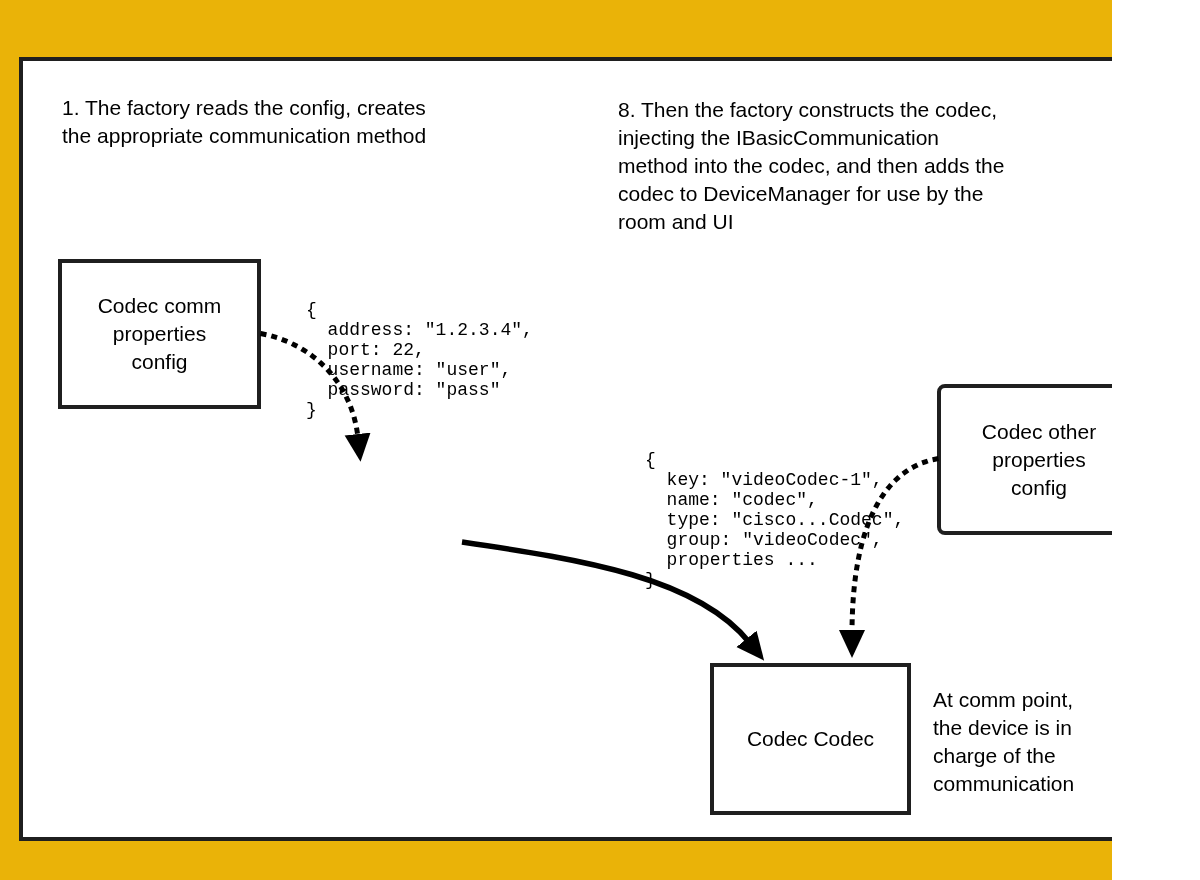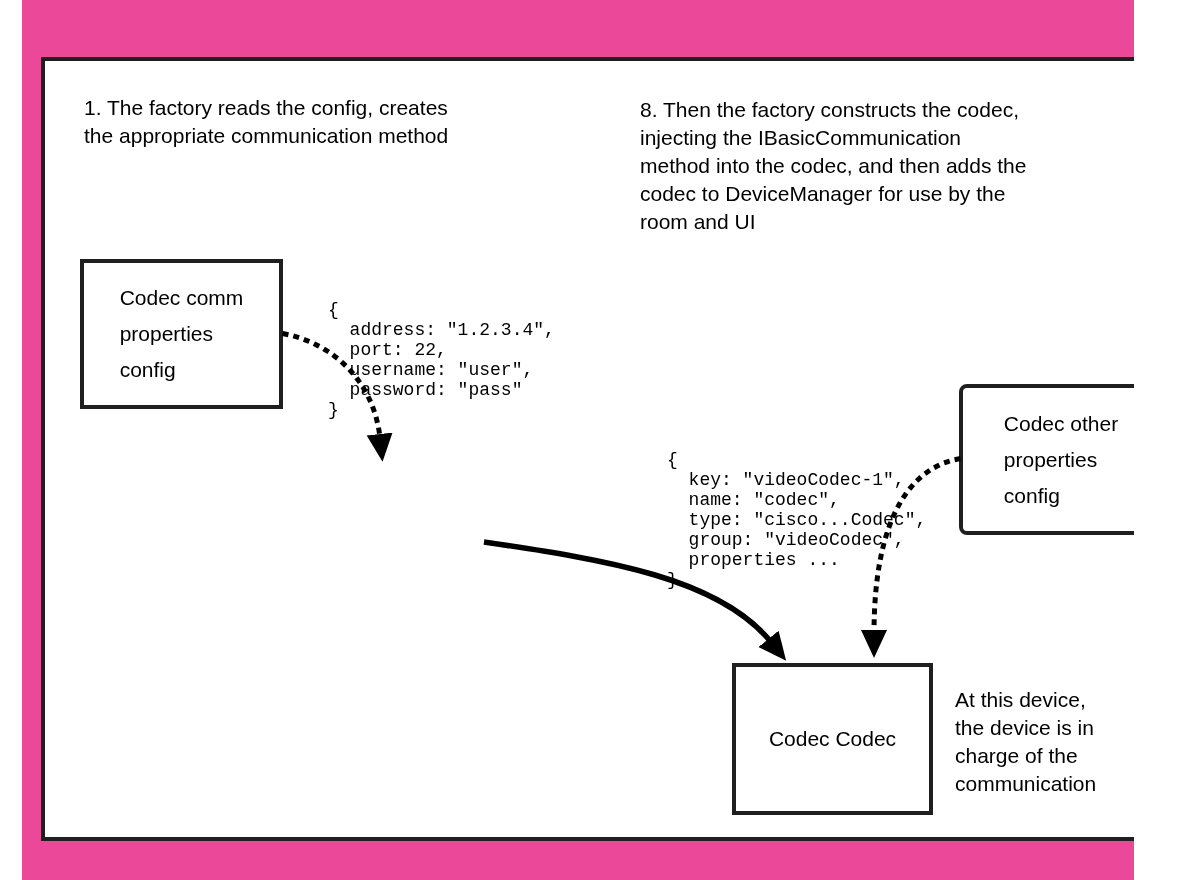--- a/index.html
+++ b/index.html
@@ -5,23 +5,22 @@
   html, body {
     margin: 0;
     padding: 0;
     background: #ffffff;
     font-family: "Liberation Sans", sans-serif;
   }
   .canvas {
     position: relative;
     width: 1112px;
     height: 880px;
-    background: #ec4899;
+    background: #eab308;
     overflow: hidden;
-    margin-left: 22px;
   }
   .frame {
     position: absolute;
     left: 19px;
     top: 57px;
     width: 1131px;
     height: 776px;
     border: 4px solid #1f1f1f;
     background: #ffffff;
   }
@@ -35,24 +34,24 @@
   .note-step1 { left: 62px;  top: 94px;  width: 470px; }
   .note-step2 { left: 618px; top: 96px;  width: 520px; }
   .note-endpoint { left: 933px; top: 686px; width: 220px; }
   .box {
     position: absolute;
     border: 4px solid #1f1f1f;
     background: #ffffff;
     display: flex;
     align-items: center;
     justify-content: center;
-    text-align: left;
+    text-align: center;
     color: #000000;
     font-size: 21px;
-    line-height: 36px;
+    line-height: 28px;
     white-space: pre-line;
     box-sizing: border-box;
     z-index: 2;
   }
   .box-codec-comm  { left: 58px;  top: 259px; width: 203px; height: 150px; }
   .box-ssh-client  { left: 259px; top: 468px; width: 202px; height: 154px; }
   .box-codec-other { left: 937px; top: 384px; width: 204px; height: 151px; border-radius: 8px; }
   .box-cisco-codec { left: 710px; top: 663px; width: 201px; height: 152px; }
   .code {
     position: absolute;
@@ -96,21 +95,21 @@
 
   <div class="note note-step1">1. The factory reads the config, creates
 the appropriate communication method</div>
 
   <div class="note note-step2">8. Then the factory constructs the codec,
 injecting the IBasicCommunication
 method into the codec, and then adds the
 codec to DeviceManager for use by the
 room and UI</div>
 
-  <div class="note note-endpoint">At this device,
+  <div class="note note-endpoint">At comm point,
 the device is in
 charge of the
 communication</div>
 
   <div class="box box-codec-comm">
     <span>Codec comm
 properties
 config</span>
   </div>
 

